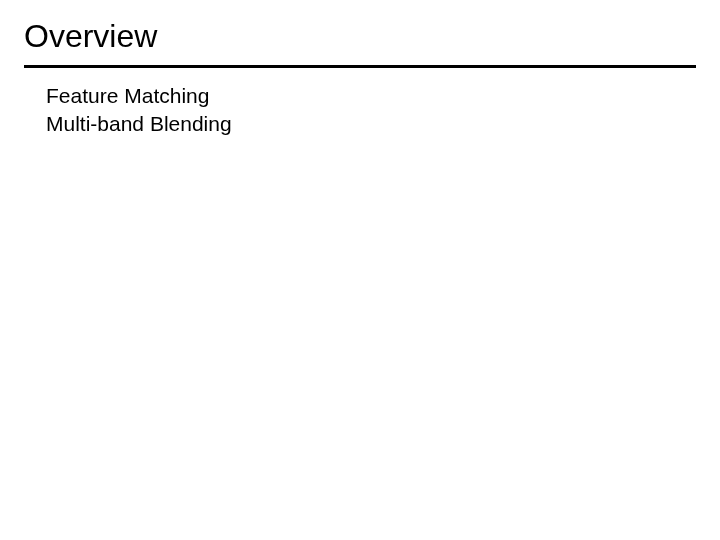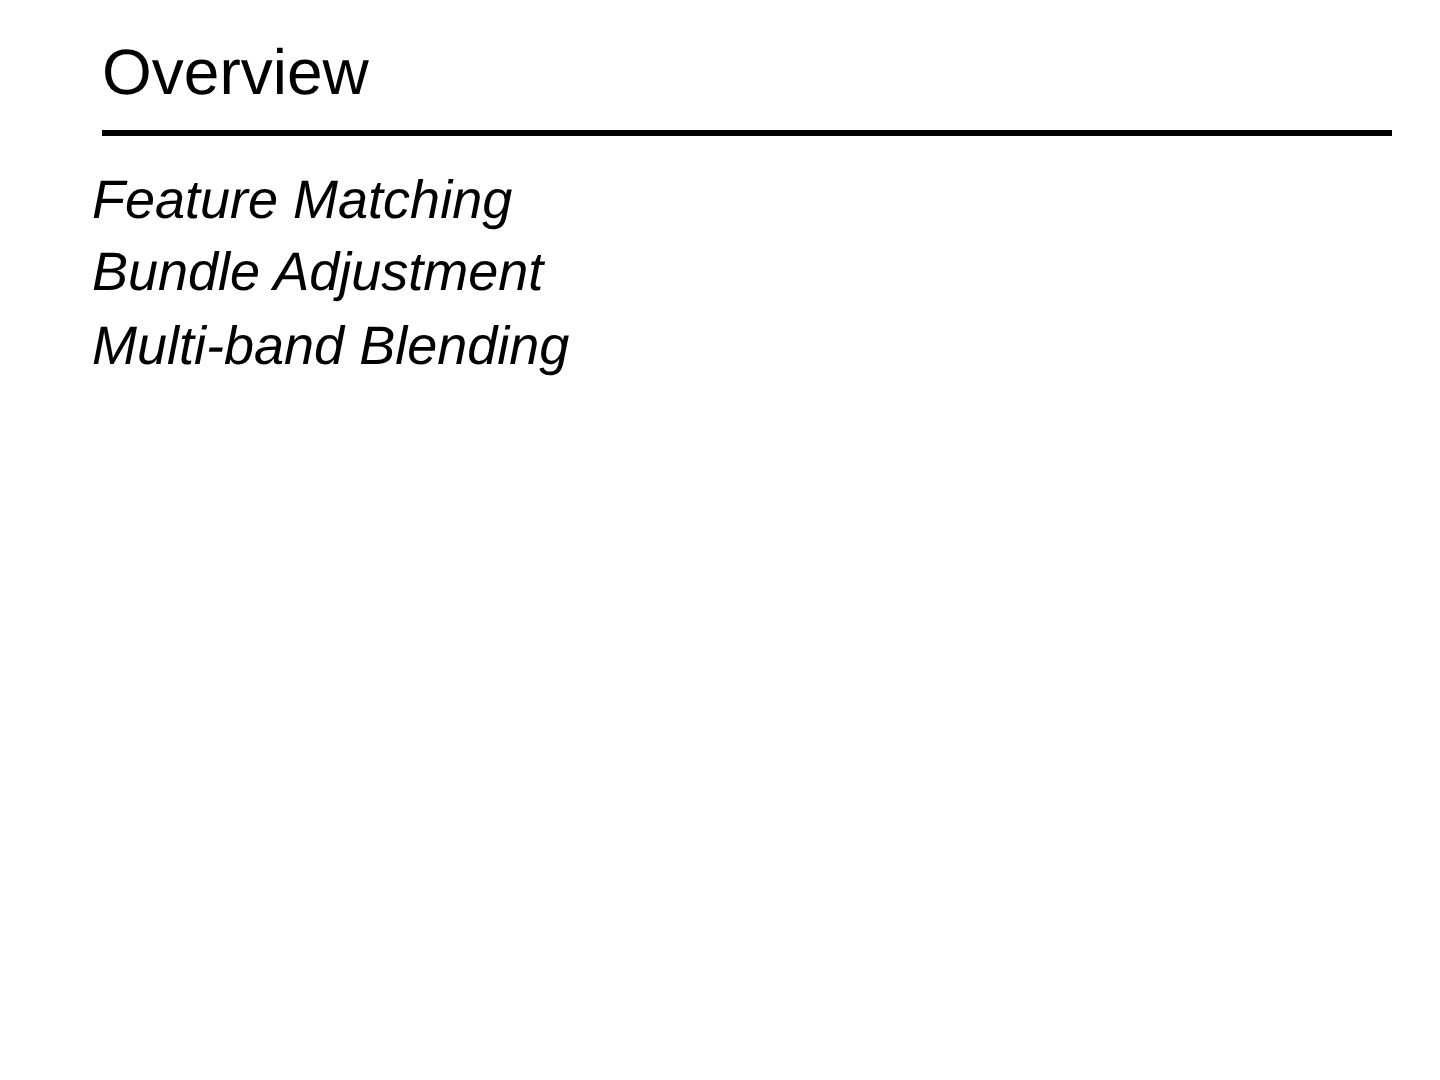--- a/index.html
+++ b/index.html
@@ -14,33 +14,30 @@
       font-family: Arial, Helvetica, sans-serif;
       color: #000000;
       padding: 18px 24px;
     }
     .title {
       font-size: 32px;
       font-weight: 400;
       padding-bottom: 10px;
       border-bottom: 3px solid #000000;
       margin-bottom: 14px;
-      margin-left: 27px;
     }
     .content {
       padding-left: 22px;
     }
     .item {
-      font-size: 27px;
+      font-size: 21px;
       line-height: 1.35;
       font-weight: 400;
-      font-style: italic;
     }
   </style>
 </head>
 <body>
 
 <div class="title">Overview</div>
 <div class="content">
   <div class="item">Feature Matching</div>
-  <div class="item">Bundle Adjustment</div>
   <div class="item">Multi-band Blending</div>
 </div>
 
 </body></html>

